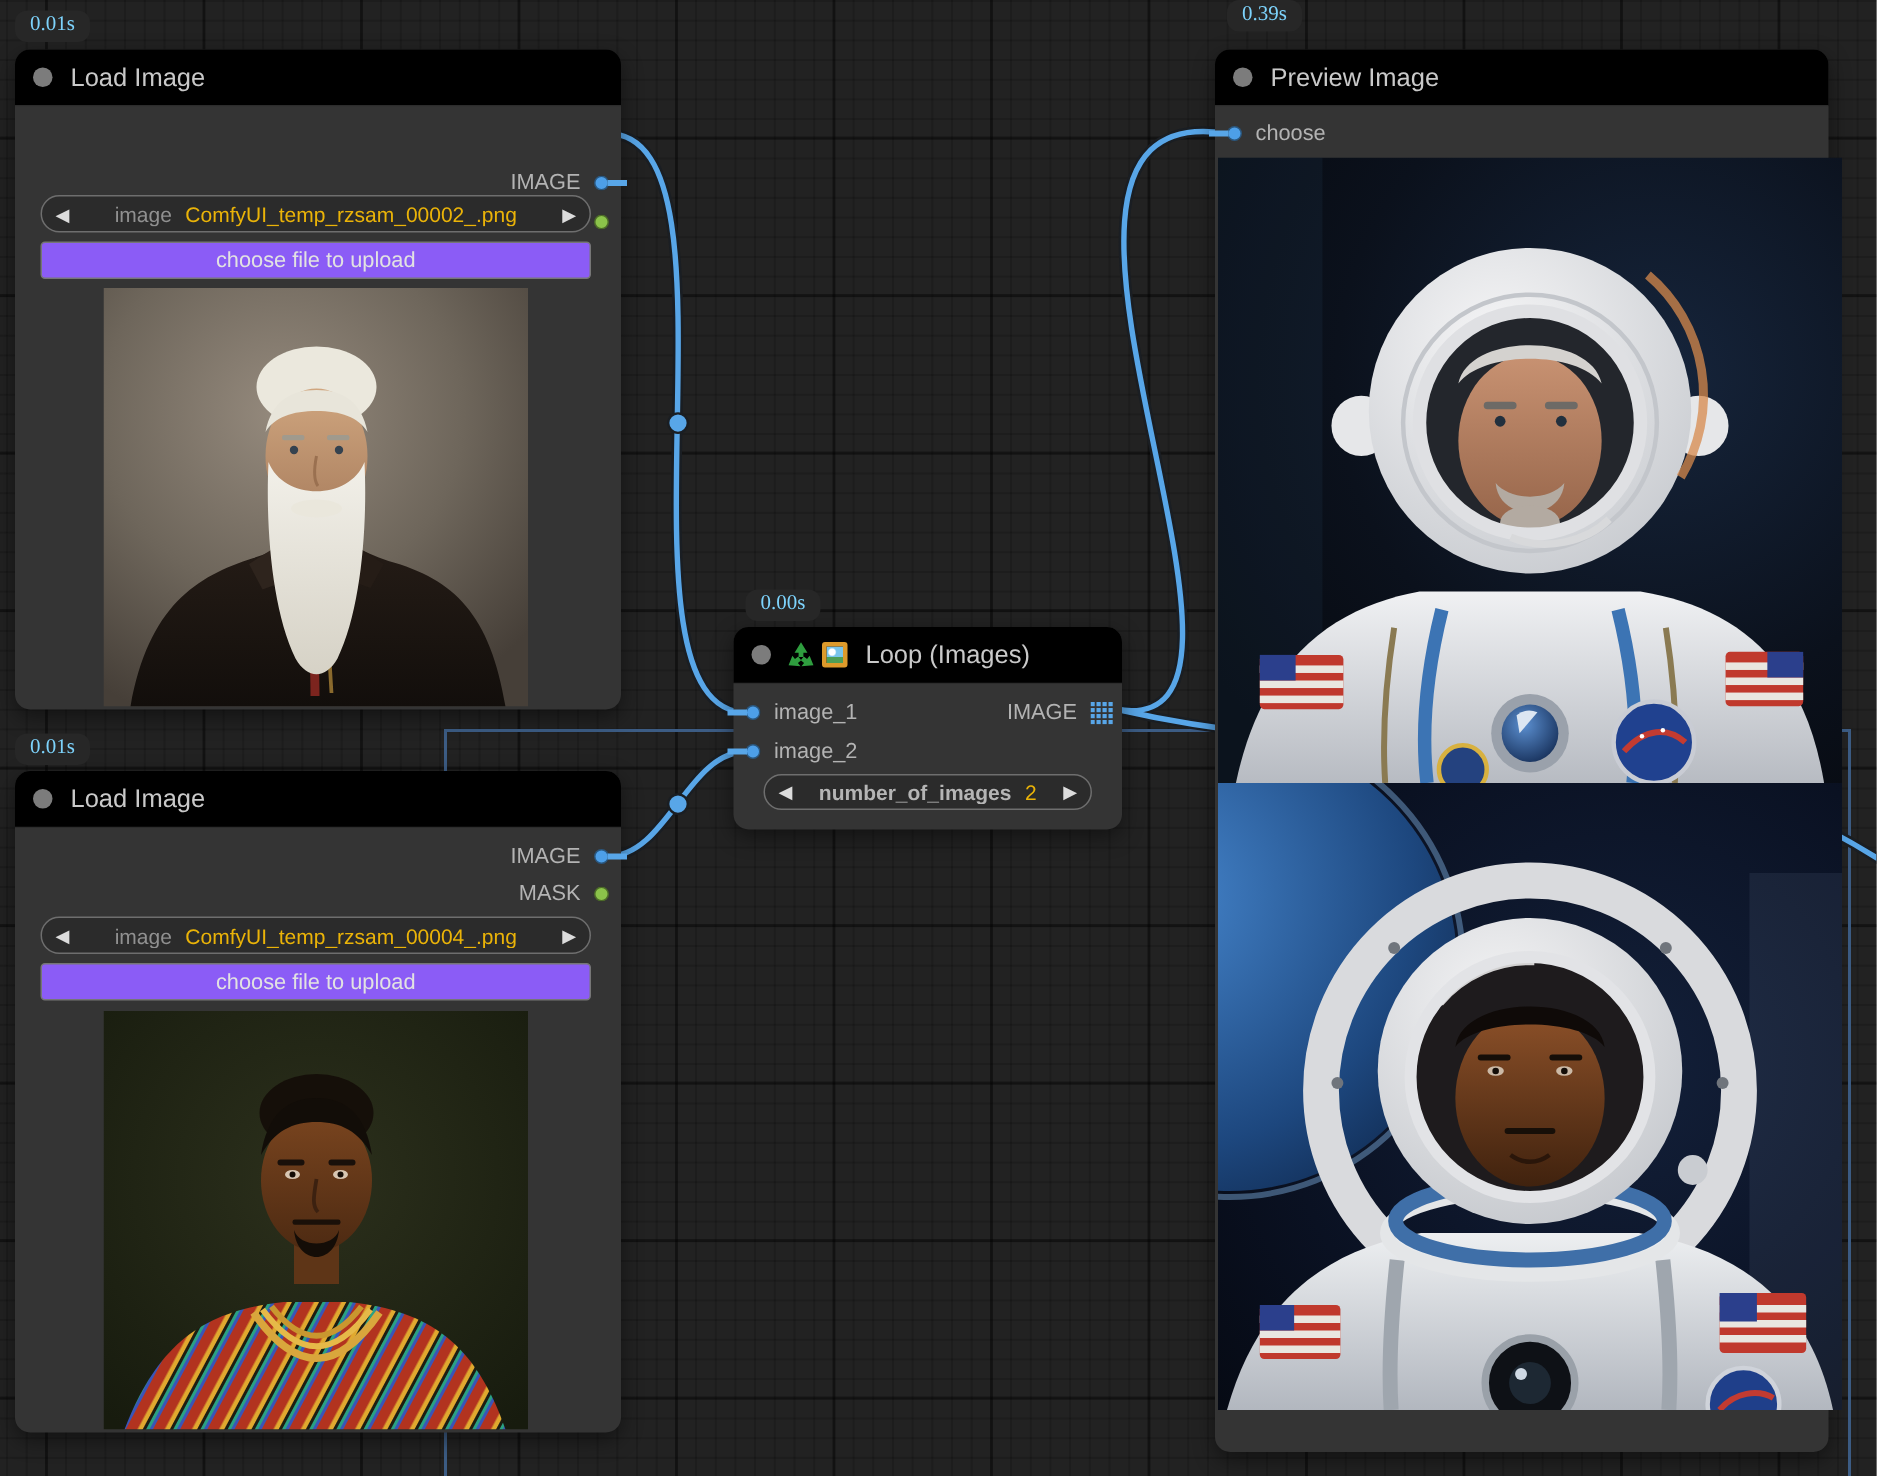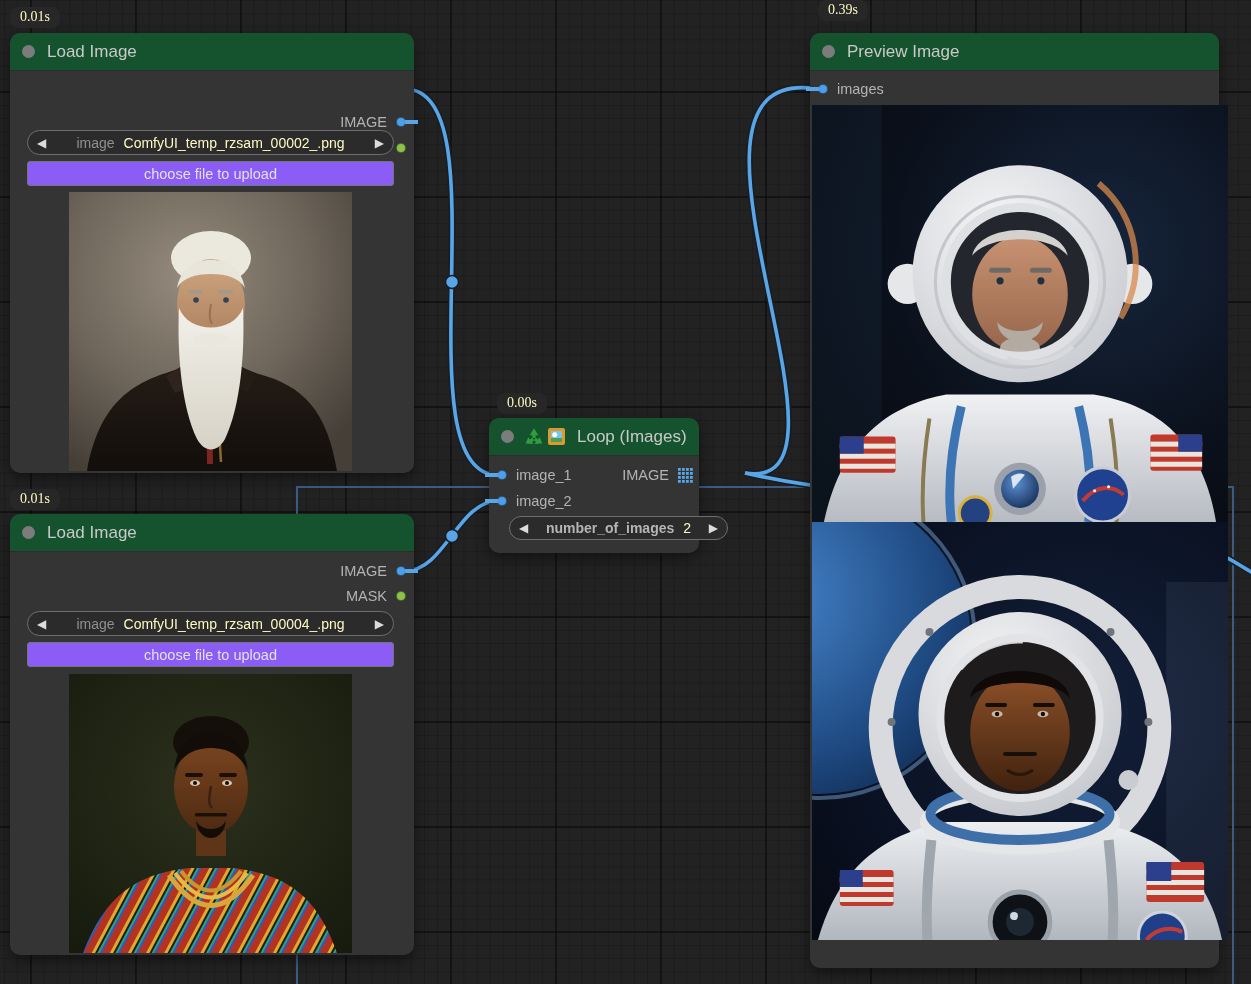--- a/index.html
+++ b/index.html
@@ -9,27 +9,27 @@
     background-image:
       linear-gradient(rgba(0,0,0,0.38) 2px, transparent 2px),
       linear-gradient(90deg, rgba(0,0,0,0.38) 2px, transparent 2px),
       linear-gradient(rgba(0,0,0,0.16) 1px, transparent 1px),
       linear-gradient(90deg, rgba(0,0,0,0.16) 1px, transparent 1px);
     background-size:105px 105px,105px 105px,13.125px 13.125px,13.125px 13.125px;
     background-position:30px 91px,30px 91px,4px 0px,4px 0px;}
   svg.links{position:absolute;left:0;top:0;z-index:1;pointer-events:none;}
   .node{position:absolute;background:#343434;border-radius:10px;z-index:2;
     box-shadow:0 5px 14px rgba(0,0,0,0.45);}
-  .nheader{position:absolute;left:0;top:0;right:0;height:38px;background:#14532d;
+  .nheader{position:absolute;left:0;top:0;right:0;height:38px;background:#000000;
     border-radius:10px 10px 0 0;display:flex;align-items:center;padding:0 0 0 12px;
     box-sizing:border-box;border-bottom:1px solid #2c2c2c;}
   .cdot{width:13px;height:13px;border-radius:50%;background:#7c7c7c;flex:0 0 auto;}
   .ntitle{color:#c9c9c9;font-size:17px;margin-left:12px;white-space:nowrap;}
   .badge{position:absolute;z-index:3;background:#272727;border-radius:8px;
-    padding:3px 10px 4px;color:#fef9c3;font-family:"Liberation Serif",serif;
+    padding:3px 10px 4px;color:#7dd3fc;font-family:"Liberation Serif",serif;
     font-size:14px;line-height:1;}
   .srow{position:absolute;height:16px;display:flex;align-items:center;color:#b3b3b3;
     font-size:14.5px;}
   .srow.out{right:0;flex-direction:row;}
   .srow.in{left:0;}
   .sdot{width:10px;height:10px;border-radius:50%;box-sizing:border-box;
     border:1px solid rgba(0,0,0,0.45);position:relative;flex:0 0 auto;}
   .sdot.blue{background:#4d9fe8;}
   .sdot.green{background:#8bc34a;}
   .stub-r::after,.stub-l::before{content:"";position:absolute;top:50%;margin-top:-1.8px;
@@ -38,21 +38,21 @@
   .stub-l::before{right:100%;width:13px;}
   .olabel{margin-right:9px;}
   .ilabel{margin-left:9px;}
   .combo{position:absolute;height:25px;box-sizing:border-box;background:#2b2b2b;
     border:1px solid #6e6e6e;border-radius:13px;display:flex;align-items:center;
     padding:0 9px;color:#e6e6e6;font-size:14px;}
   .combo .arrow{color:#dcdcdc;font-size:12px;flex:0 0 auto;line-height:1;}
   .combo .mid{flex:1;display:flex;align-items:center;justify-content:center;gap:9px;
     overflow:hidden;white-space:nowrap;}
   .combo .wlabel{color:#909090;}
-  .combo .wvalue{color:#fef9c3;}
+  .combo .wvalue{color:#eab308;}
   .btn{position:absolute;height:25px;box-sizing:border-box;background:#8b5cf6;
     border:1px solid #767676;border-radius:3px;color:#e2e2e2;font-size:14.5px;
     display:flex;align-items:center;justify-content:center;}
   .photo{position:absolute;display:block;}
   .gridicon{display:inline-block;width:15px;height:15px;}
   .frameicon{width:17px;height:17px;box-sizing:border-box;border:3px solid #dd9a2b;
     border-radius:2px;margin-left:4px;flex:0 0 auto;
     background-image:radial-gradient(circle at 34% 34%, #ffffff 0 2px, rgba(255,255,255,0) 3px),
       linear-gradient(#79c4ea 0 62%, #4f9e55 62% 100%);}
   .recycleicon{width:20px;height:20px;margin-left:10px;flex:0 0 auto;}
@@ -206,21 +206,21 @@
       <ellipse cx="158" cy="109" rx="5" ry="3" fill="#d8c6b2"></ellipse>
       <circle cx="126" cy="109" r="2" fill="#140c06"></circle>
       <circle cx="158" cy="109" r="2" fill="#140c06"></circle>
       <rect x="116" y="99" width="18" height="4" rx="2" fill="#19100a"></rect>
       <rect x="150" y="99" width="18" height="4" rx="2" fill="#19100a"></rect>
       <path d="M142 112 C140 124 139 130 143 134" stroke="#3c2110" stroke-width="2.5" fill="none"></path>
     </svg>
   </div>
 
   <div class="badge" style="left:497px;top:393px;">0.00s</div>
-  <div class="node" style="left:489px;top:418px;width:210px;height:135px;">
+  <div class="node" style="left:489px;top:418px;width:259px;height:135px;">
     <div class="nheader">
       <span class="cdot"></span>
       <svg class="recycleicon" viewBox="0 0 20 20">
         <g fill="#2f9e3f">
           <path d="M10 1.2 L14.3 8.2 L11.6 8.2 L11.6 11 L8.4 11 L8.4 8.2 L5.7 8.2 Z"></path>
           <path d="M18.6 15.8 L10.8 17.6 L12.2 15.2 L9.8 13.8 L11.4 11 L13.8 12.4 L15.2 10 Z" transform="rotate(8 14 14)"></path>
           <path d="M1.4 15.8 L4.8 10 L6.2 12.4 L8.6 11 L10.2 13.8 L7.8 15.2 L9.2 17.6 Z" transform="rotate(-8 6 14)"></path>
         </g>
       </svg>
       <span class="frameicon"></span>
@@ -268,21 +268,21 @@
   </div>
 
   <div class="badge" style="left:818px;top:0;">0.39s</div>
   <div class="node" style="left:810px;top:33px;width:409px;height:935px;">
     <div class="nheader">
       <span class="cdot"></span>
       <span class="ntitle">Preview Image</span>
     </div>
     <div class="srow in" style="top:48px;padding-left:8px;">
       <span class="sdot blue stub-l"></span>
-      <span class="ilabel">images</span>
+      <span class="ilabel">choose</span>
     </div>
 
     <svg class="photo" style="left:2px;top:72px;" width="416" height="417" viewBox="0 0 418 415" preserveAspectRatio="none">
       <defs>
         <radialGradient id="a1bg" cx="70%" cy="35%" r="85%">
           <stop offset="0" stop-color="#152档档4" stop-opacity="0"></stop>
           <stop offset="0" stop-color="#16253c"></stop>
             <stop offset="0.6" stop-color="#0b111c"></stop>
           <stop offset="1" stop-color="#06090f"></stop>
         </radialGradient>

